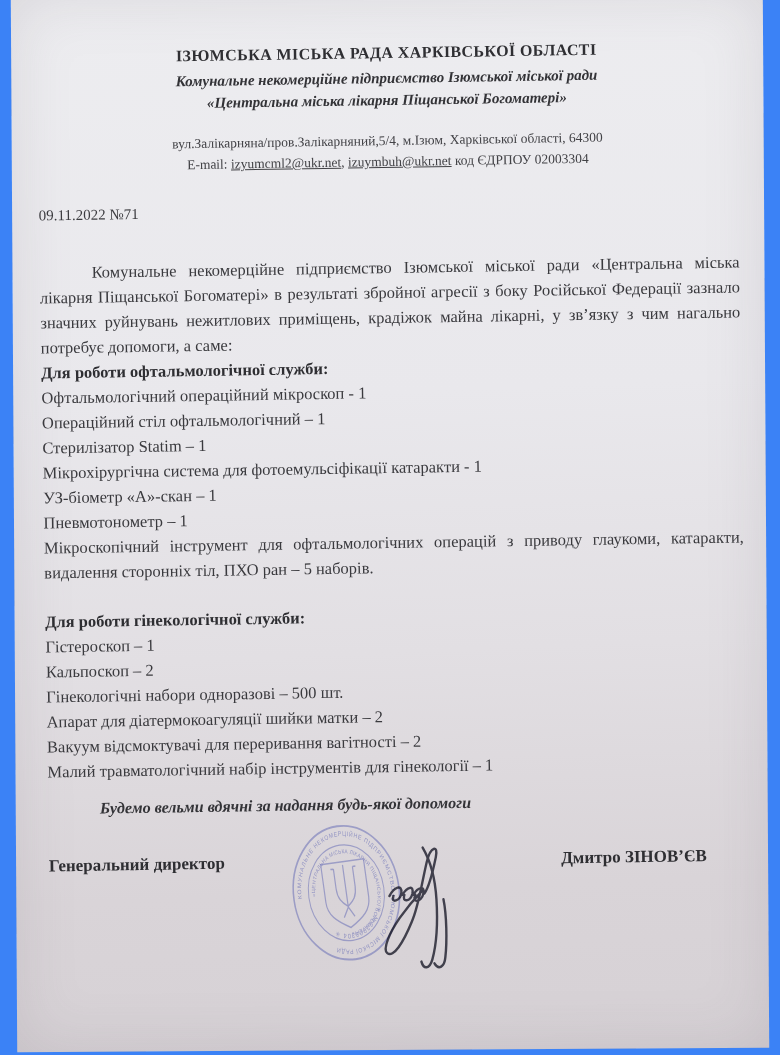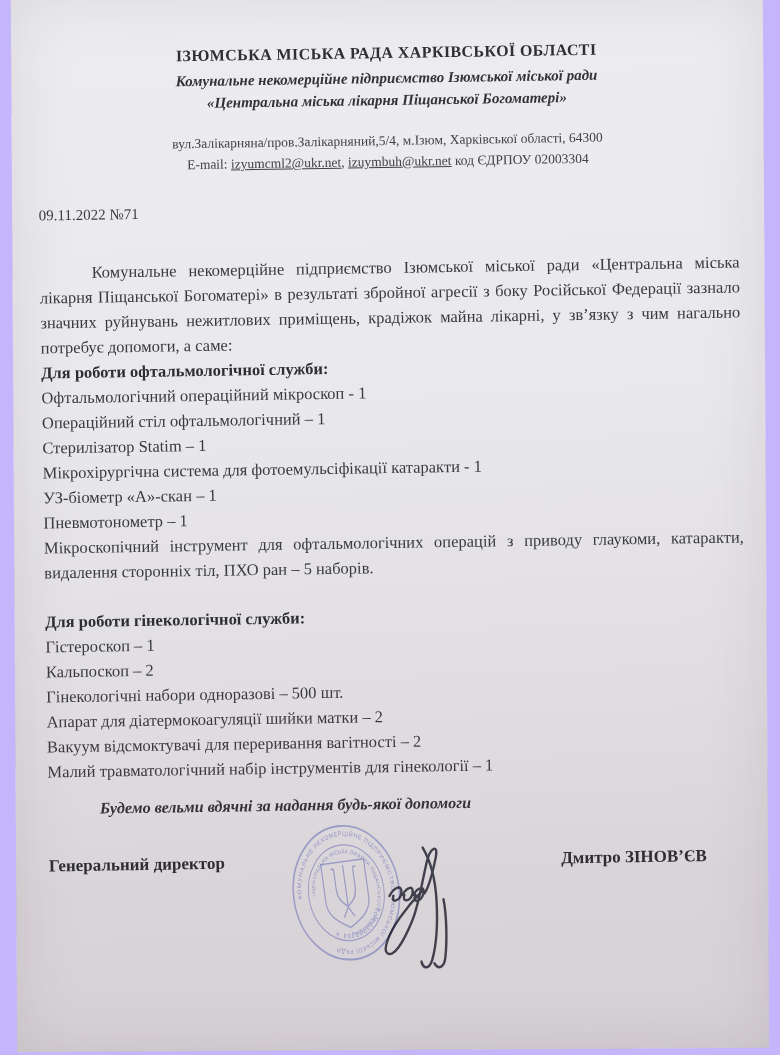--- a/index.html
+++ b/index.html
@@ -1,19 +1,19 @@
 <!DOCTYPE html>
 <html lang="uk"><head>
 <meta charset="utf-8">
 <style>
   html,body{margin:0;padding:0;background:#000;}
   .photo{
     position:relative;
     width:780px;height:1055px;
-    background:#c4b5fd;
+    background:#3b82f6;
     overflow:hidden;
     font-family:"Liberation Serif","DejaVu Serif",serif;
   }
   .paper{
     position:absolute;
     left:14px;top:-6px;
     width:752px;height:1056px;
     background:linear-gradient(178deg,#ededf0 0%,#e9e8ec 38%,#e2dfe3 62%,#d9d4d8 84%,#d6d1d5 100%);
     box-shadow:inset 0 0 60px rgba(120,110,120,.18);
     transform:rotate(-0.35deg);

